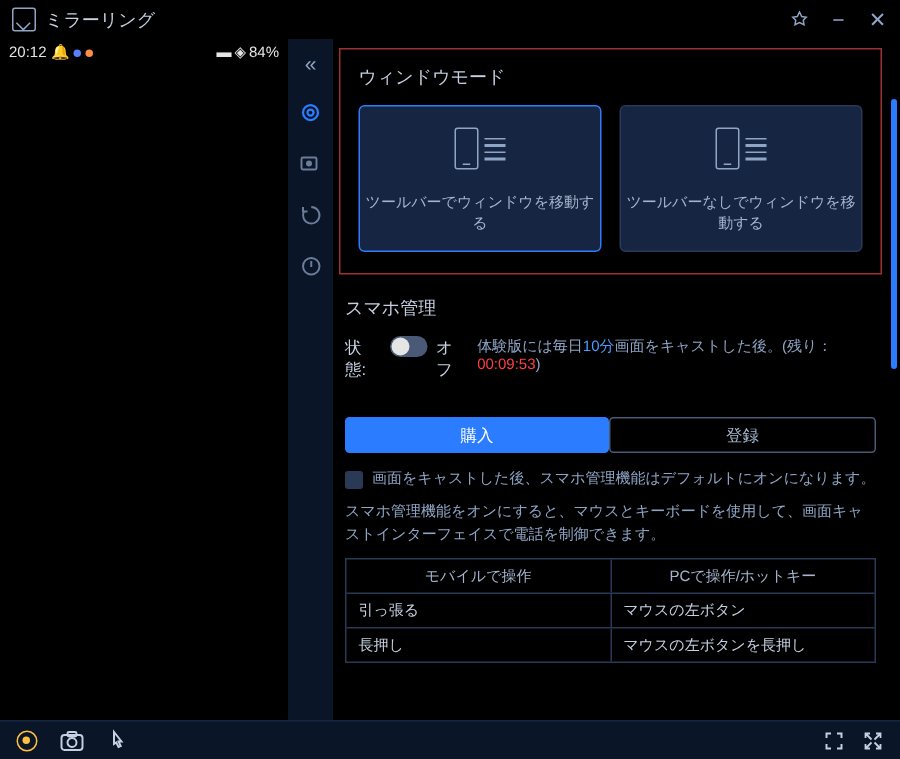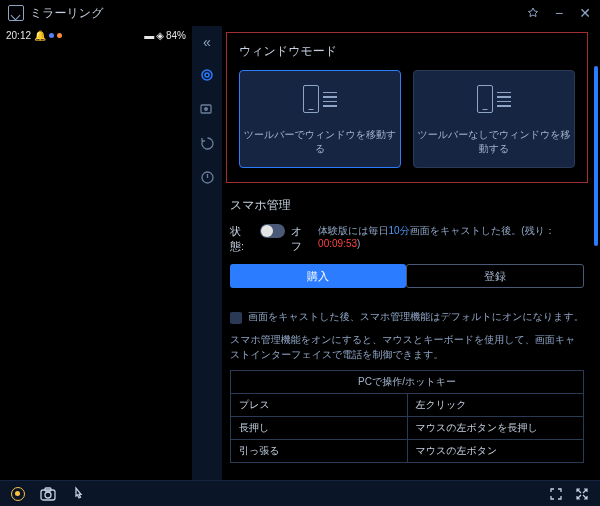--- a/index.html
+++ b/index.html
@@ -33,25 +33,25 @@
 .bars{display:flex;flex-direction:column;gap:3px}
 .bar{width:14px;height:1.5px;background:#8fa5c5}
 .card-label{font-size:10px;color:#a5b5ce;text-align:center}
 .section2{margin-top:14px;padding:0 4px}
 .status-row{display:flex;align-items:flex-start;gap:6px;margin-top:8px;font-size:11px}
 .toggle{width:26px;height:14px;background:#4a5a76;border-radius:7px;position:relative;cursor:pointer}
 .toggle::after{content:"";position:absolute;left:1px;top:1px;width:12px;height:12px;background:#e5e5e5;border-radius:50%}
 .trial-text{color:#8fa5c5;font-size:10px}
 .trial-text .blue{color:#4a9eff}
 .trial-text .red{color:#ff4040}
-.action-row{display:flex;margin-top:10px}
+.action-row{display:flex;margin-top:24px}
 .btn{flex:1;height:24px;border-radius:3px;display:flex;align-items:center;justify-content:center;font-size:11px;cursor:pointer}
 .btn-primary{background:#2b7cff;color:#fff}
 .btn-secondary{background:transparent;border:1px solid #4a5a76;color:#a5b5ce}
-.check-row{display:flex;align-items:flex-end;gap:6px;margin-top:22px;font-size:10px;color:#8fa5c5}
+.check-row{display:flex;align-items:flex-end;gap:6px;margin-top:10px;font-size:10px;color:#8fa5c5}
 .checkbox{width:12px;height:12px;background:#2a3a56;border-radius:2px;cursor:pointer}
 .note{font-size:10px;color:#8fa5c5;margin-top:8px;line-height:1.5}
 .table{margin-top:8px;border:1px solid #2a3a56;font-size:10px}
 .table-row{display:flex;border-bottom:1px solid #2a3a56}
 .table-row:last-child{border-bottom:none}
 .table-cell{flex:1;padding:4px 8px;border-right:1px solid #2a3a56}
 .table-cell:last-child{border-right:none}
 .table-header .table-cell{text-align:center;color:#a5b5ce}
 .bottombar{height:26px;background:#0a1628;border-top:1px solid #162642;display:flex;align-items:center;padding:0 10px;gap:14px}
 .bb-left{display:flex;gap:14px;flex:1}
@@ -167,35 +167,32 @@
         <div class="btn btn-primary">購入</div>
         <div class="btn btn-secondary">登録</div>
       </div>
       <div class="check-row">
         <div class="checkbox"></div>
         <span>画面をキャストした後、スマホ管理機能はデフォルトにオンになります。</span>
       </div>
       <div class="note">スマホ管理機能をオンにすると、マウスとキーボードを使用して、画面キャストインターフェイスで電話を制御できます。</div>
       <div class="table">
         <div class="table-row table-header">
+          <div class="table-cell">モバイルで操作</div>
           <div class="table-cell">PCで操作/ホットキー</div>
         </div>
         <div id="table-body">
             <div class="table-row">
-              <div class="table-cell">プレス</div>
-              <div class="table-cell">左クリック</div>
+              <div class="table-cell">引っ張る</div>
+              <div class="table-cell">マウスの左ボタン</div>
             </div>
             <div class="table-row">
               <div class="table-cell">長押し</div>
               <div class="table-cell">マウスの左ボタンを長押し</div>
             </div>
-            <div class="table-row">
-              <div class="table-cell">引っ張る</div>
-              <div class="table-cell">マウスの左ボタン</div>
-            </div>
           </div>
       </div>
     </div>
   </div>
 </div>
 
 <div class="bottombar">
   <div class="bb-left">
     <div class="bb-icon">
         <div class="bb-rec"></div>

